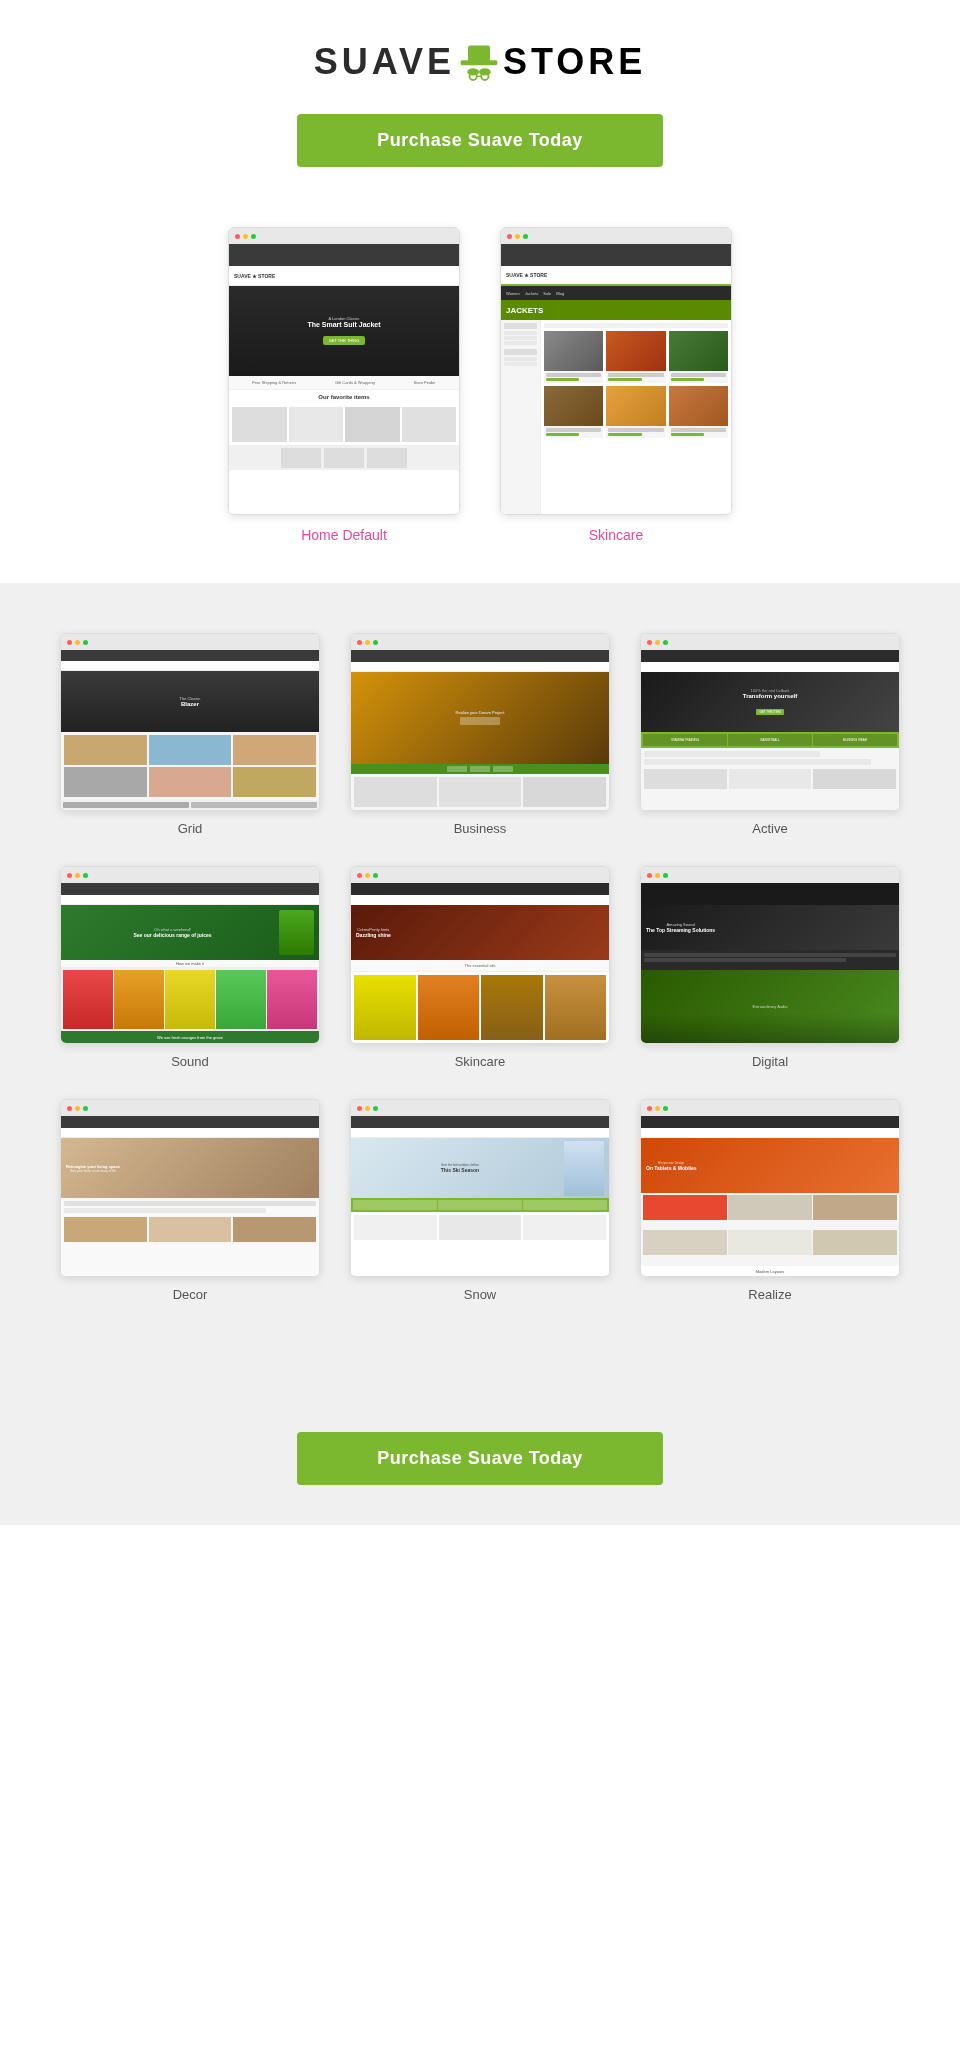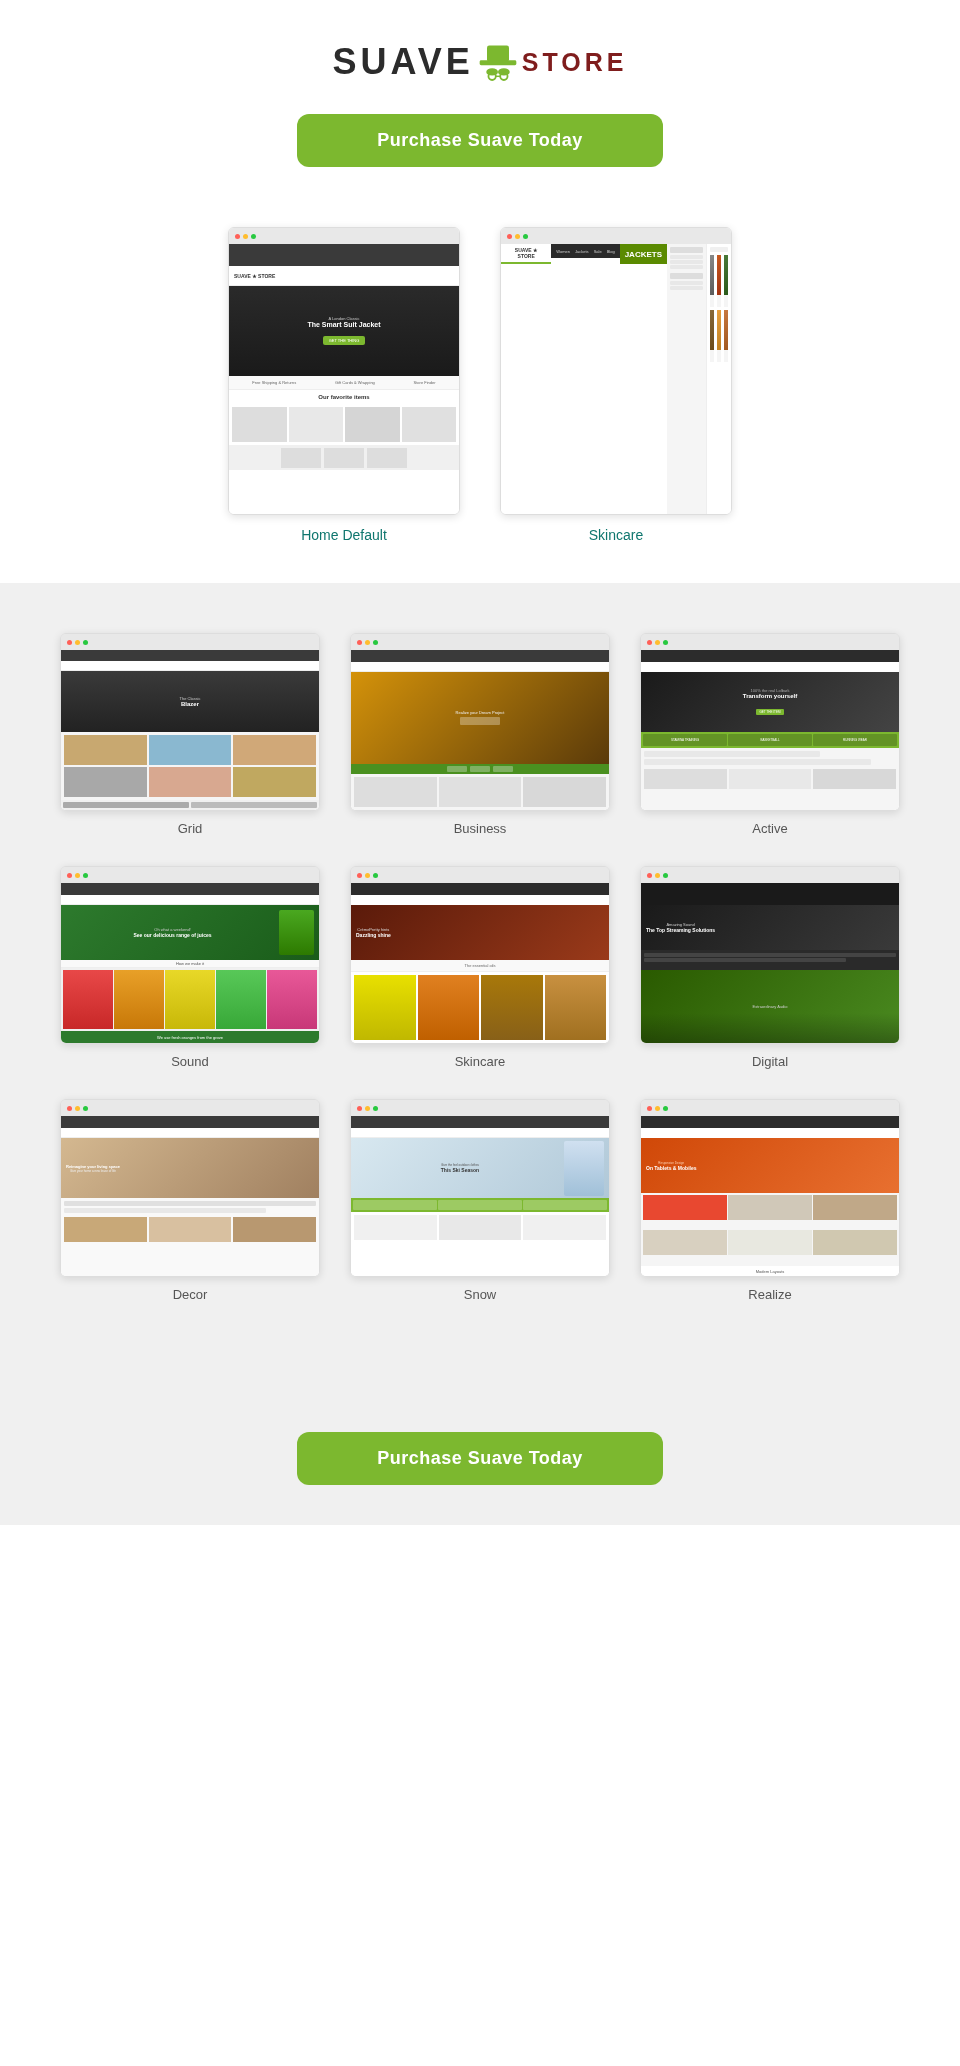--- a/index.html
+++ b/index.html
@@ -25,35 +25,35 @@
       margin-bottom: 30px;
     }
     .logo-text-suave {
       font-size: 36px;
       font-weight: 900;
       letter-spacing: 4px;
       color: #2c2c2c;
       text-transform: uppercase;
     }
     .logo-text-store {
-      font-size: 25px;
+      font-size: 36px;
       font-weight: 900;
       letter-spacing: 4px;
-      color: #7f1d1d;
+      color: #000000;
       text-transform: uppercase;
     }
 
     .btn-purchase {
       display: inline-block;
       background: #7cb82f;
       color: #fff;
       font-size: 18px;
       font-weight: 600;
       padding: 16px 80px;
-      border-radius: 12px;
+      border-radius: 4px;
       border: none;
       cursor: pointer;
       text-decoration: none;
       letter-spacing: 0.5px;
     }
 
     
     .preview-section {
       display: flex;
       justify-content: center;
@@ -86,21 +86,21 @@
     }
     .browser-dot.red { background: #ff6058; }
     .browser-dot.yellow { background: #ffbd2e; }
     .browser-dot.green { background: #28c940; }
     .browser-content {
       background: #f9f9f9;
     }
     .preview-label {
       margin-top: 12px;
       font-size: 14px;
-      color: #0f766e;
+      color: #ec4899;
     }
 
     
     .cms-section {
       background: #f0f0f0;
       padding: 50px 60px;
     }
     .cms-title {
       text-align: center;
       font-size: 26px;
@@ -287,21 +287,21 @@
     <div class="preview-label">Home Default</div>
   </div>
 
   <div class="preview-item">
     <div class="browser-frame">
       <div class="browser-bar">
         <div class="browser-dot red"></div>
         <div class="browser-dot yellow"></div>
         <div class="browser-dot green"></div>
       </div>
-      <div class="screen-listings-detail browser-content" style="display:flex; flex-direction:row;">
+      <div class="screen-listings-detail browser-content" style="display:flex; flex-direction:column;">
         <div class="ls-topbar"></div>
         <div class="ls-nav">
           <span class="ls-nav-logo">SUAVE ★ STORE</span>
         </div>
         <div class="ls-subheader">
           <span class="ls-subheader-link">Women</span>
           <span class="ls-subheader-link">Jackets</span>
           <span class="ls-subheader-link">Sale</span>
           <span class="ls-subheader-link">Blog</span>
         </div>

